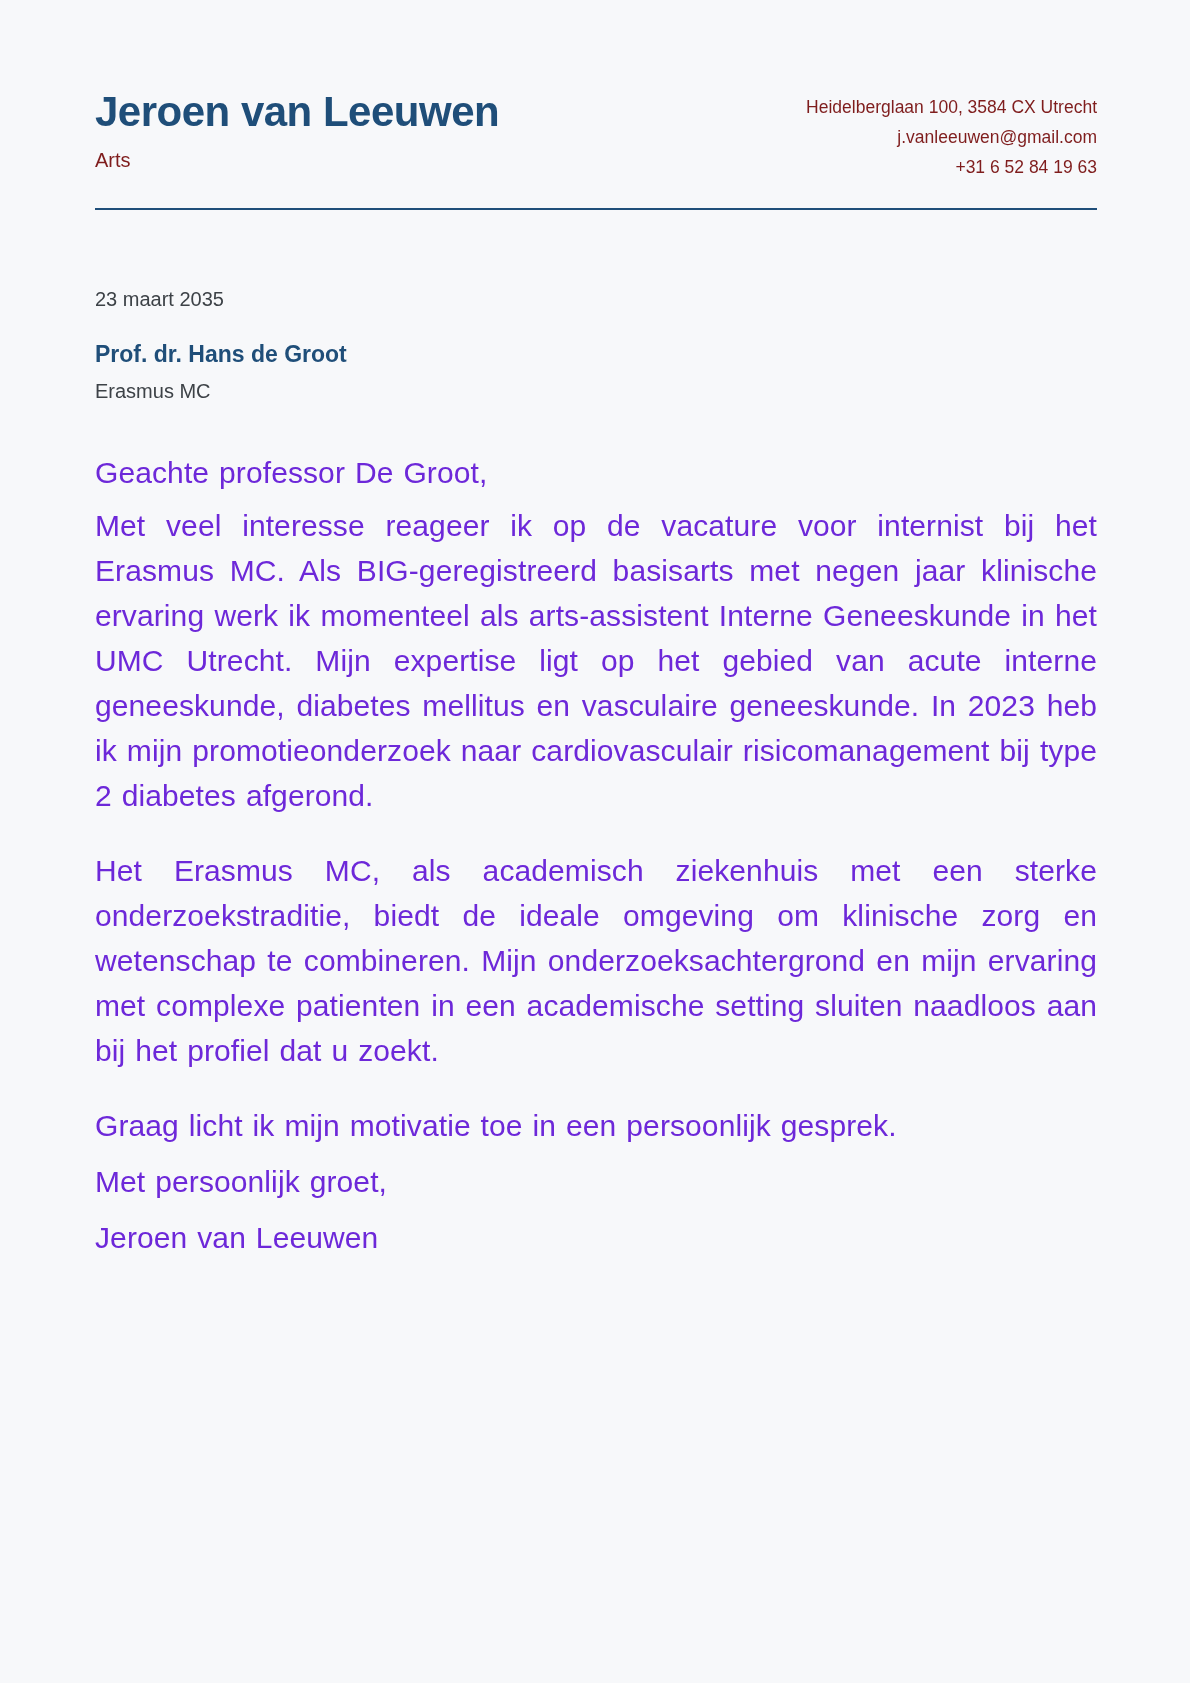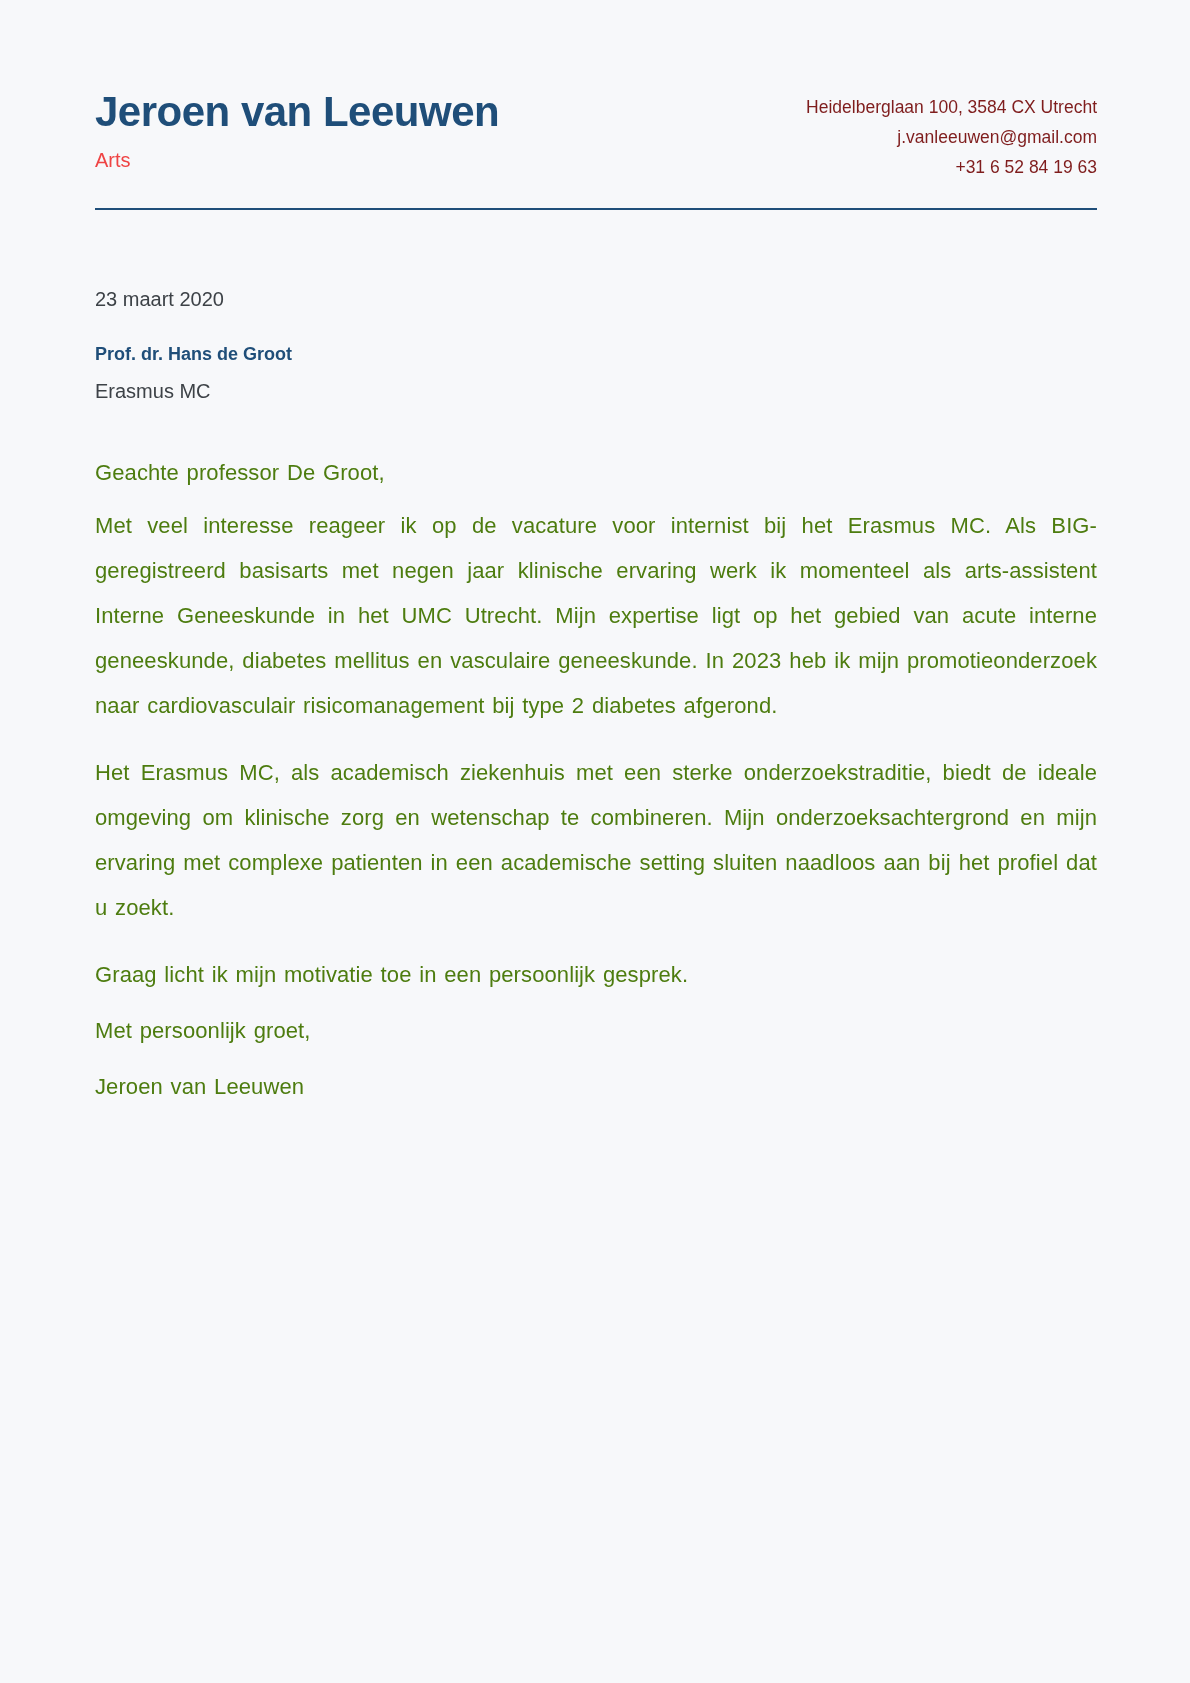--- a/index.html
+++ b/index.html
@@ -32,21 +32,21 @@
     font-size: 42px;
     line-height: 44px;
     font-weight: 700;
     letter-spacing: -0.5px;
     color: #1f4e79;
   }
   .identity .job-title {
     margin: 15px 0 0 0;
     font-size: 20px;
     line-height: 22px;
-    color: #ef4444;
+    color: #7f1d1d;
   }
   .contact {
     text-align: right;
     font-size: 17.5px;
     line-height: 30px;
     color: #7f1d1d;
     padding-top: 2px;
   }
   .divider {
     height: 2px;
@@ -54,37 +54,37 @@
     margin-top: 26px;
   }
   
   .date {
     margin-top: 76px;
     font-size: 20px;
     line-height: 26px;
   }
   .recipient-name {
     margin-top: 28px;
-    font-size: 18px;
+    font-size: 23px;
     line-height: 28px;
     font-weight: 700;
     color: #1f4e79;
   }
   .recipient-org {
     margin-top: 10px;
     font-size: 20px;
     line-height: 26px;
   }
   
   .letter-body {
-    font-size: 22px;
+    font-size: 30px;
     line-height: 45px;
     letter-spacing: 0.1px;
     word-spacing: 1.5px;
-    color: #4d7c0f;
+    color: #6d28d9;
   }
   .salutation {
     margin-top: 46px;
   }
   .paragraph {
     margin-top: 8px;
     text-align: justify;
   }
   .paragraph + .paragraph,
   .closing-line,
@@ -105,21 +105,21 @@
     </div>
     <div class="contact">
       <div>Heidelberglaan 100, 3584 CX Utrecht</div>
       <div>j.vanleeuwen@gmail.com</div>
       <div>+31 6 52 84 19 63</div>
     </div>
   </div>
 
   <div class="divider"></div>
 
-  <div class="date">23 maart 2020</div>
+  <div class="date">23 maart 2035</div>
 
   <div class="recipient-name">Prof. dr. Hans de Groot</div>
 
   <div class="recipient-org">Erasmus MC</div>
 
   <div class="letter-body">
     <div class="salutation">Geachte professor De Groot,</div>
 
     <p class="paragraph">Met veel interesse reageer ik op de vacature voor internist bij het Erasmus MC. Als BIG-geregistreerd basisarts met negen jaar klinische ervaring werk ik momenteel als arts-assistent Interne Geneeskunde in het UMC Utrecht. Mijn expertise ligt op het gebied van acute interne geneeskunde, diabetes mellitus en vasculaire geneeskunde. In 2023 heb ik mijn promotieonderzoek naar cardiovasculair risicomanagement bij type 2 diabetes afgerond.</p>
 

